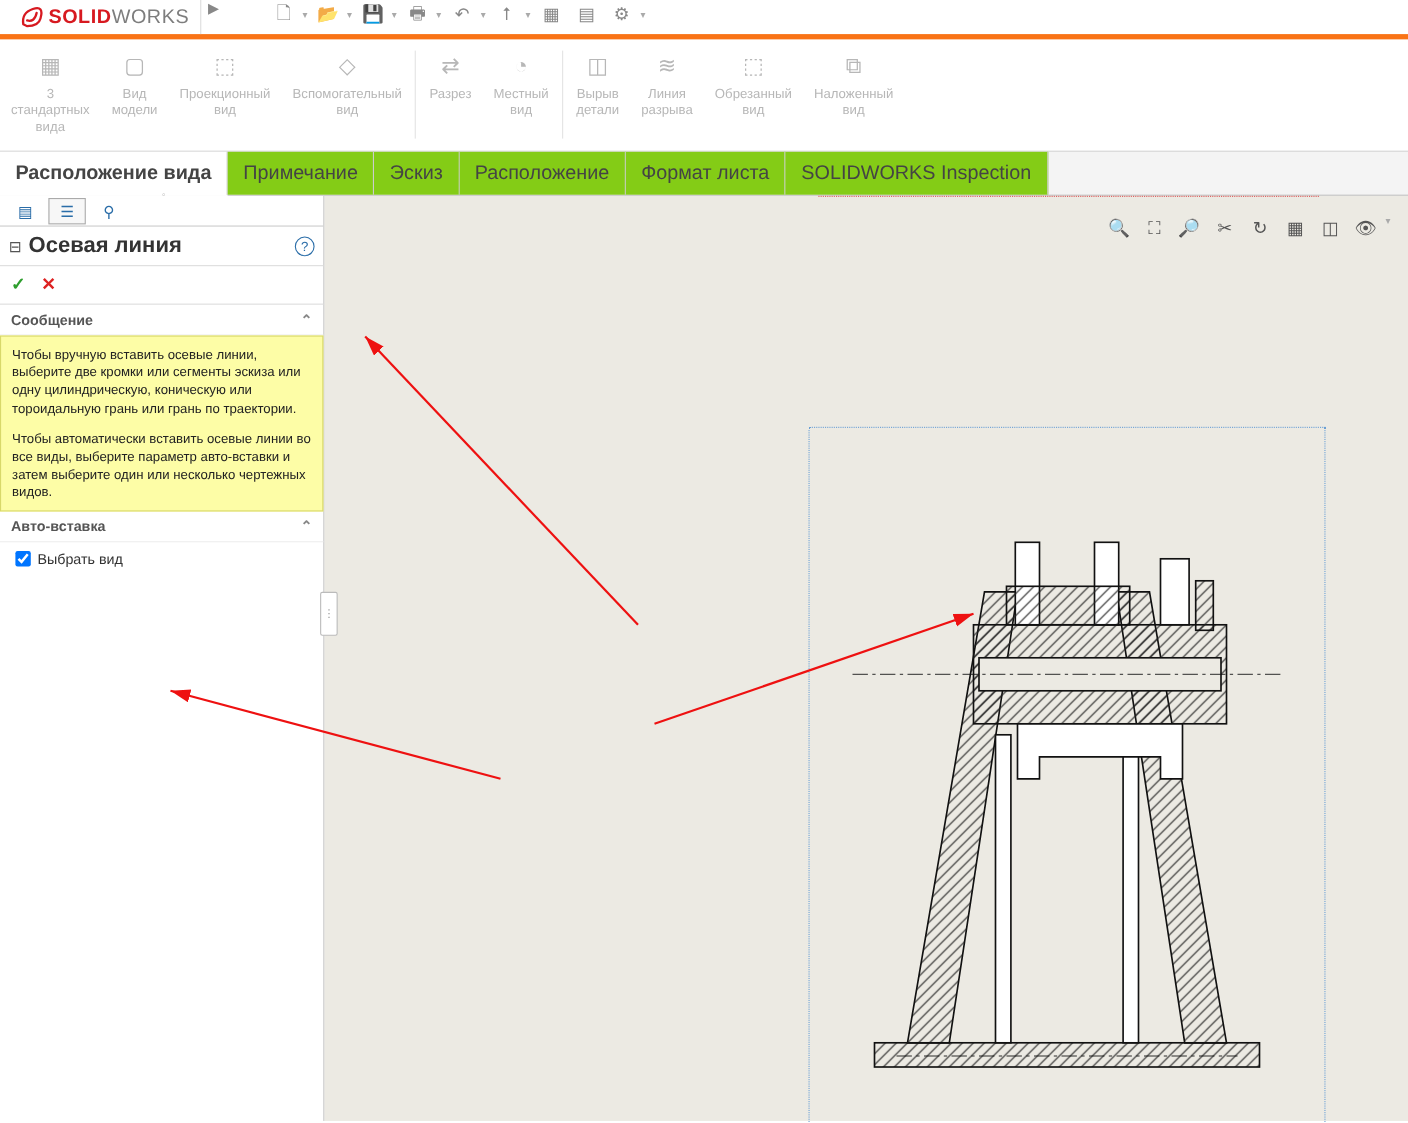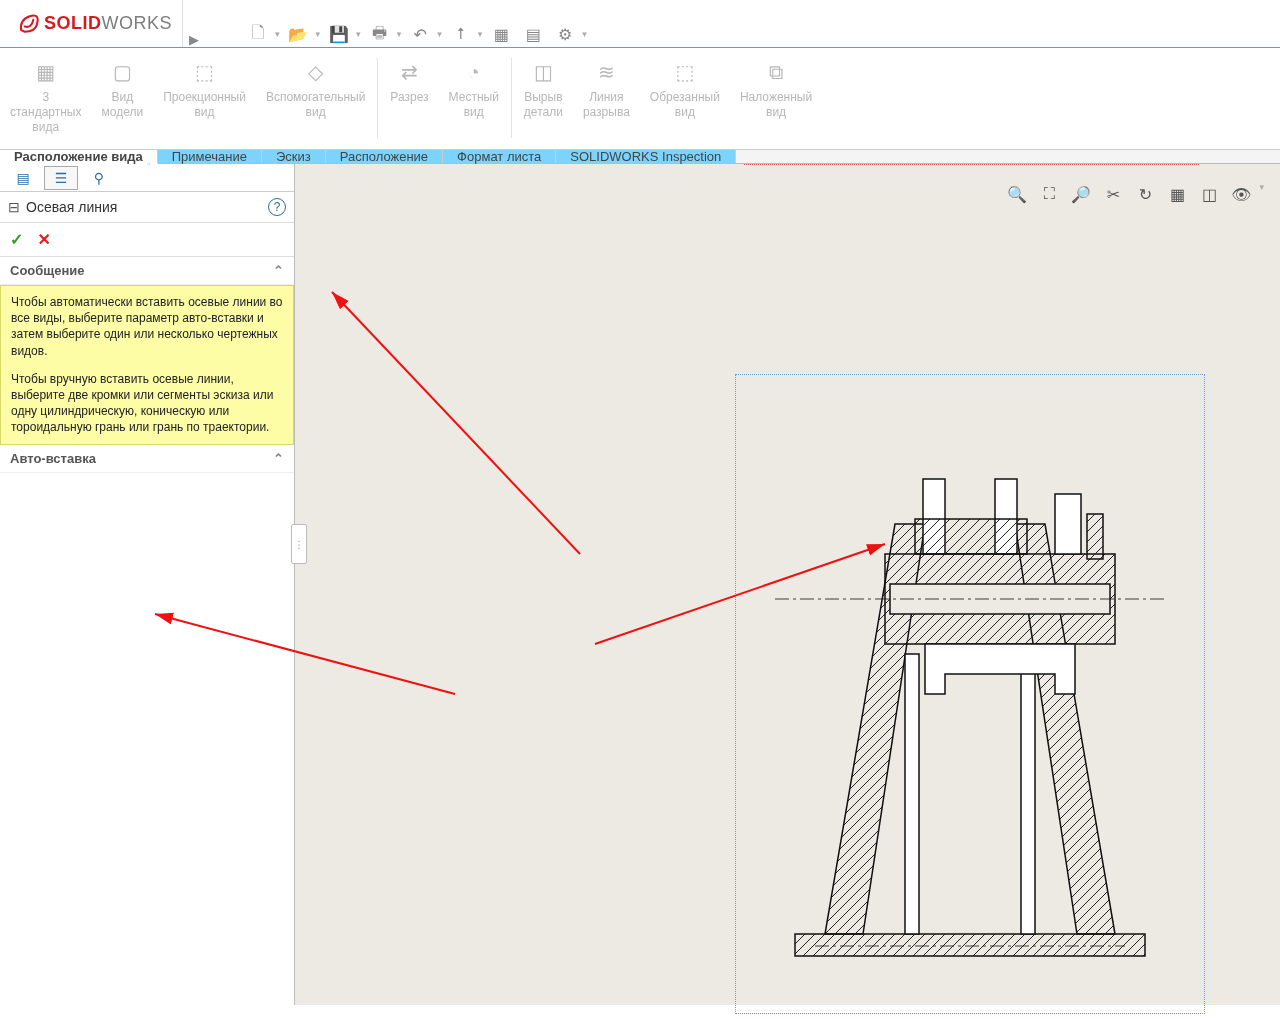--- a/index.html
+++ b/index.html
@@ -1,49 +1,49 @@
 <!DOCTYPE html>
 <html><head>
 <meta charset="utf-8">
 <style>
   * { box-sizing: border-box; margin: 0; padding: 0; font-family: Arial, sans-serif; }
   body { width: 1280px; height: 1021px; background: #fff; overflow: hidden; font-size: 13px; color: #333; }
 
-  .topbar { display: flex; align-items: flex-end; height: 48px; border-bottom: 1px solid #f97316; padding: 0 6px; }
+  .topbar { display: flex; align-items: flex-start; height: 36px; border-bottom: 5px solid #f97316; padding: 0 6px; }
   .logo { display: flex; align-items: center; height: 100%; padding: 0 10px; border-right: 1px solid #ddd; }
   .logo svg { height: 26px; }
   .logo-text { font-weight: bold; font-size: 18px; letter-spacing: 0.5px; margin-left: 2px; }
   .logo-text .bold { color: #d71920; }
   .logo-text .thin { color: #7d7d7d; font-weight: 400; }
   .expand-tri { width: 22px; text-align: center; color: #888; font-size: 13px; cursor: pointer; }
   .qat { display: flex; align-items: center; gap: 6px; margin-left: 40px; }
   .qat-btn { width: 26px; height: 26px; display: flex; align-items: center; justify-content: center; color: #888; font-size: 16px; cursor: pointer; border-radius: 2px; }
   .dd { font-size: 9px; color: #aaa; margin-left: -2px; }
   .doc-title { flex: 1; text-align: center; font-size: 14px; color: #555; padding-right: 80px; }
 
   .ribbon { display: flex; align-items: flex-start; height: 102px; border-bottom: 1px solid #ccc; background: #fff; padding-top: 6px; }
   .ribbon-item { display: flex; flex-direction: column; align-items: center; justify-content: flex-start; padding: 4px 10px; color: #b7b7b7; font-size: 12px; text-align: center; line-height: 1.25; position: relative; cursor: default; }
   .ribbon-item .ico { width: 28px; height: 28px; margin-bottom: 4px; display: flex; align-items: center; justify-content: center; font-size: 20px; }
   .ribbon-sep { width: 1px; background: #e3e3e3; height: 80px; margin: 4px 2px 0; }
 
-  .tabs { display: flex; height: 14px; background: #f4f4f4; border-bottom: 1px solid #bbb; font-size: 13px; }
+  .tabs { display: flex; height: 40px; background: #f4f4f4; border-bottom: 1px solid #bbb; font-size: 18px; }
   .tab { padding: 0 14px; display: flex; align-items: center; border-right: 1px solid #ccc; color: #444; cursor: pointer; font-weight: 500; }
   .tab.active { background: #fff; border-bottom: 1px solid #fff; margin-bottom: -1px; font-weight: bold; }
-  .tab:not(.active) { background: #7dd3fc; }
+  .tab:not(.active) { background: #84cc16; }
 
   .workspace { display: flex; height: calc(1021px - 48px - 102px - 30px); }
   .sidepanel { width: 295px; background: #fff; border-right: 1px solid #bbb; display: flex; flex-direction: column; }
   .panel-top-tabs { display: flex; height: 28px; border-bottom: 1px solid #ccc; align-items: center; padding-left: 6px; gap: 4px; position: relative; }
   .panel-top-tabs .dot { position: absolute; left: 50%; top: -6px; font-size: 10px; color: #bbb; }
   .ptab { width: 34px; height: 24px; border: 1px solid transparent; display: flex; align-items: center; justify-content: center; font-size: 14px; cursor: pointer; color: #2a6da8; }
   .ptab.active { border: 1px solid #aaa; background: #f7f7f7; }
 
   .prop-header { display: flex; align-items: center; padding: 6px 8px; border-bottom: 1px solid #ddd; }
   .prop-header .ico { width: 18px; font-size: 14px; color: #555; }
-  .prop-header .lbl { font-weight: normal; font-size: 14px; flex: 1; }
+  .prop-header .lbl { font-weight: bold; font-size: 20px; flex: 1; }
   .prop-header .help { width: 18px; height: 18px; border: 1.5px solid #2a6da8; border-radius: 50%; color: #2a6da8; font-size: 12px; display: flex; align-items:center; justify-content:center; cursor: pointer; }
 
   .ok-cancel { display: flex; gap: 14px; padding: 7px 10px; border-bottom: 1px solid #ddd; }
   .ok-cancel span { font-size: 16px; font-weight: bold; cursor: pointer; }
   .ok { color: #2e9e2e; }
   .cancel { color: #d22; }
 
   .section-hdr { display: flex; align-items: center; justify-content: space-between; padding: 6px 10px; font-weight: bold; color: #555; border-bottom: 1px solid #eee; cursor: pointer;}
   .section-hdr .chev { color: #888; font-size: 13px; }
   .msg-box { background: #fdfda6; border: 1px solid #d8d86a; margin: 0; padding: 8px 10px; font-size: 12px; line-height: 1.35; color: #222; }
@@ -182,26 +182,30 @@
     </div>
     <div class="ok-cancel">
       <span class="ok">✓</span>
       <span class="cancel">✕</span>
     </div>
     <div class="section-hdr">
       <span>Сообщение</span>
         <span class="chev">⌃</span>
     </div>
     <div class="msg-box">
+      <p>Чтобы вручную вставить осевые линии, выберите две кромки или сегменты эскиза или одну цилиндрическую, коническую или тороидальную грань или грань по траектории.</p>
       <p>Чтобы автоматически вставить осевые линии во все виды, выберите параметр авто-вставки и затем выберите один или несколько чертежных видов.</p>
-      <p>Чтобы вручную вставить осевые линии, выберите две кромки или сегменты эскиза или одну цилиндрическую, коническую или тороидальную грань или грань по траектории.</p>
     </div>
     <div class="section-hdr">
       <span>Авто-вставка</span>
         <span class="chev">⌃</span>
+    </div>
+    <div class="auto-row">
+      <input type="checkbox" checked="" style="">
+      <label>Выбрать вид</label>
     </div>
   </div>
 
   <div class="canvas-wrap">
     <div class="drag-handle">⋮</div>
 
     <div class="dash-border"></div>
 
     <div class="float-toolbar">
       <span class="fb">🔍</span>

